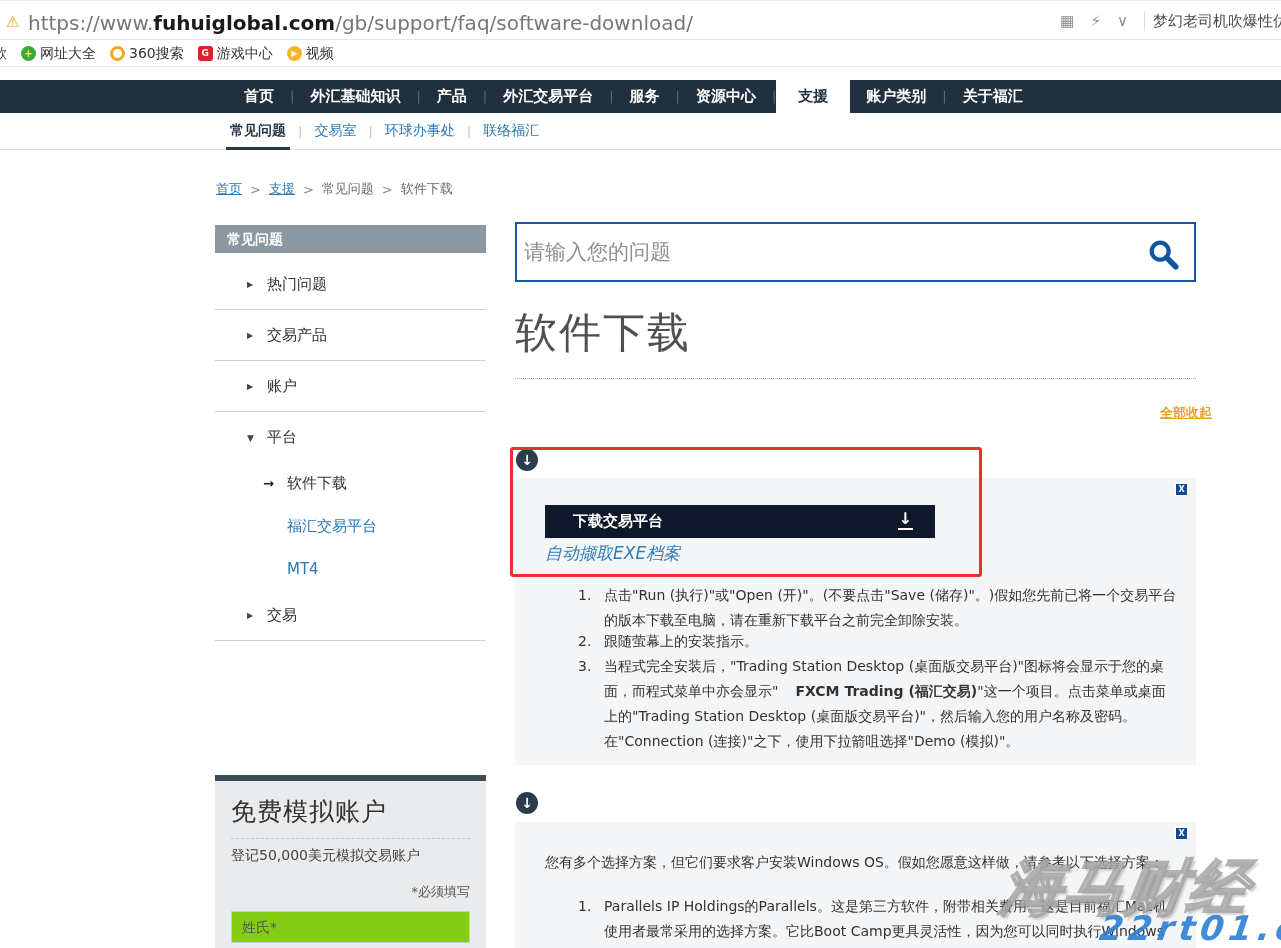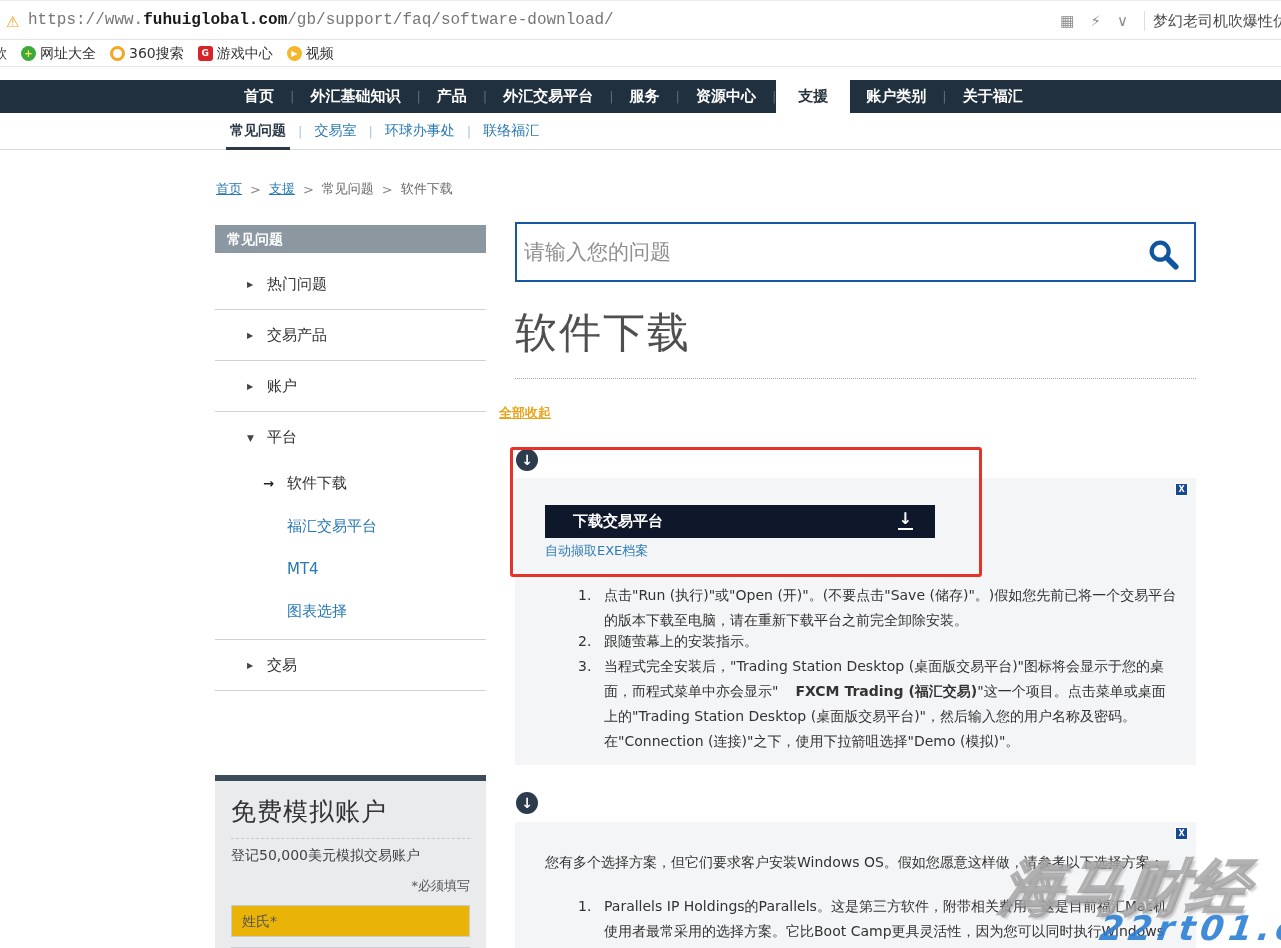--- a/index.html
+++ b/index.html
@@ -4,21 +4,21 @@
 <style>
   * { margin:0; padding:0; box-sizing:border-box; }
   html,body { width:1281px; height:948px; overflow:hidden; background:#fff;
     font-family:"DejaVu Sans","Liberation Sans",sans-serif; }
   body { position:relative; }
 
   
   .browser-top { position:absolute; left:0; top:0; width:1281px; height:40px;
     background:#fff; border-bottom:1px solid #e3e3e3; border-top:1px solid #ececec; }
   .warn-icon { position:absolute; left:6px; top:12px; font-size:15px; color:#f0a21f; }
-  .url-text { position:absolute; left:28px; top:10px; font-size:16px; color:#777; white-space:nowrap;font-family:Liberation Mono, monospace; }
+  .url-text { position:absolute; left:28px; top:10px; font-size:20px; color:#777; white-space:nowrap; }
   .url-text .domain { color:#1a1a1a; font-weight:bold; }
   .chrome-icons { position:absolute; right:0; top:0; height:40px; display:flex; align-items:center; }
   .chrome-icons .ci { color:#8b8b8b; font-size:15px; margin:0 8px; cursor:pointer; }
   .chrome-vline { width:1px; height:20px; background:#ddd; margin:0 8px; }
   .tab-title { width:128px; overflow:hidden; white-space:nowrap; font-size:15px; color:#4a4a4a; }
 
   .bookmarks { position:absolute; left:0; top:41px; width:1281px; height:26px;
     background:#fff; border-bottom:1px solid #e6e6e6; display:flex; align-items:center; font-size:14px; color:#333; }
   .bm-partial { margin-left:-7px; }
   .bm-item { display:flex; align-items:center; margin-left:14px; cursor:pointer; }
@@ -62,55 +62,55 @@
   .sb-sub-active .sb-label { color:#333; }
   .sb-sub { padding:12px 0 12px 72px; font-size:15px; color:#2878b5; cursor:pointer; }
   .sb-gap { height:6px; }
 
   
   .demo-form { position:absolute; left:215px; top:775px; width:271px; height:200px;
     background:#e9ebec; border-top:6px solid #3c4c5b; padding:14px 16px; }
   .df-title { font-size:25px; color:#333; letter-spacing:1px; }
   .df-dash { border-top:1px dashed #c6c9cc; margin:10px 0 8px; }
   .df-sub { font-size:14px; color:#444; }
-  .df-req { font-size:13px; color:#555; text-align:right; margin-top:12px; }
-  .df-input { width:100%; height:32px; border:1px solid #c9ccd0; background:#eab308;
+  .df-req { font-size:13px; color:#555; text-align:right; margin-top:18px; }
+  .df-input { width:100%; height:32px; border:1px solid #c9ccd0; background:#84cc16;
     margin-top:10px; font-size:14px; color:#555; padding:0 10px;
     font-family:"DejaVu Sans","Liberation Sans",sans-serif; }
   .df-input::placeholder { color:#555; }
 
   
   .searchbox { position:absolute; left:515px; top:222px; width:681px; height:60px;
     border:2px solid #1658a5; background:#fff; }
   .search-input { position:absolute; left:0; top:0; width:620px; height:56px; border:none; outline:none;
     font-size:21px; color:#444; padding-left:7px; font-family:"DejaVu Sans","Liberation Sans",sans-serif; }
   .search-input::placeholder { color:#8f8f8f; }
   .search-btn { position:absolute; right:14px; top:13px; width:34px; height:34px; background:none; border:none; cursor:pointer; }
 
   .page-title { position:absolute; left:515px; top:305px; font-size:42px; color:#4f4f4f; letter-spacing:2px; }
   .dotline { position:absolute; left:515px; top:378px; width:681px; border-top:1px dotted #a8a8a8; }
-  .collapse-all { position:absolute; left:499px; top:404px; width:681px; text-align:left;
+  .collapse-all { position:absolute; left:531px; top:404px; width:681px; text-align:right;
     font-size:13px; font-weight:bold; color:#e9a41d; text-decoration:underline; cursor:pointer; }
 
   .sec-head { position:absolute; display:flex; align-items:center; cursor:pointer; }
   .sec-icon { width:22px; height:22px; border-radius:50%; background:#2c3c4d; color:#fff;
     font-size:14px; font-weight:bold; display:flex; align-items:center; justify-content:center; margin-right:10px; }
   .sec-title { font-size:15px; font-weight:bold; color:#333; }
 
   .panel { position:absolute; left:515px; width:681px; background:#f4f5f6; }
   .close-x { position:absolute; right:8px; top:5px; width:13px; height:13px; background:#17498f;
     color:#fff; font-size:8px; font-weight:bold; display:flex; align-items:center; justify-content:center;
     cursor:pointer; border:1px solid #fff; }
 
   .dl-btn { position:absolute; left:30px; top:27px; width:390px; height:33px; background:#0f172a;
     border:none; color:#fff; text-align:left; padding-left:28px; font-size:15px; font-weight:bold;
     cursor:pointer; font-family:"DejaVu Sans","Liberation Sans",sans-serif; }
   .dl-glyph { position:absolute; right:22px; top:4px; font-size:16px; font-weight:bold;
     border-bottom:2px solid #fff; line-height:19px; padding:0 1px; }
-  .exe-link { position:absolute; left:30px; top:64px; font-size:13px; color:#2e7cba; cursor:pointer; }
+  .exe-link { position:absolute; left:30px; top:64px; font-size:17px; color:#2e7cba; cursor:pointer;font-style:italic; }
 
   .step { position:absolute; left:63px; width:600px; display:flex; font-size:14px; color:#333; line-height:25px; }
   .step-num { width:26px; flex:none; }
   .step-text { width:574px; }
   .bold { font-weight:bold;margin-left:17px; }
 
   .intro-text { position:absolute; left:30px; top:28px; width:630px; font-size:14px; color:#333; line-height:25px; }
 
   .red-box { position:absolute; left:510px; top:447px; width:472px; height:130px;
     border:3px solid #e6332a; border-radius:3px; z-index:6; pointer-events:none; }
@@ -215,21 +215,20 @@
   <div class="sb-item">
     <span class="sb-arrow" style="font-size:9px;">▼</span>
     <span class="sb-label">平台</span>
   </div>
   <div class="sb-sub-active">
     <span class="sb-arrow">→</span>
     <span class="sb-label">软件下载</span>
   </div>
   <div class="sb-sub">福汇交易平台</div>
   <div class="sb-sub">MT4</div>
-  <div class="sb-sub" style="border-bottom:1px solid #cfd3d6; padding-bottom:18px;">图表选择</div>
   <div class="sb-item divided">
     <span class="sb-arrow">▶</span>
     <span class="sb-label">交易</span>
   </div>
 </div>
 
 <div class="demo-form">
   <div class="df-title">免费模拟账户</div>
   <div class="df-dash"></div>
   <div class="df-sub">登记50,000美元模拟交易账户</div>

